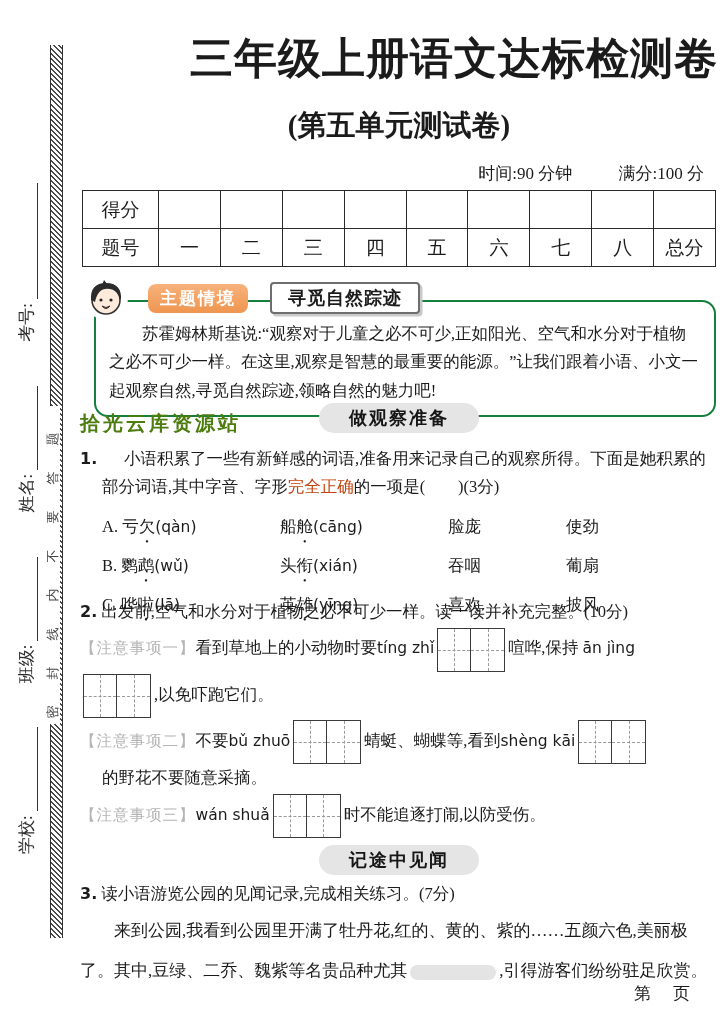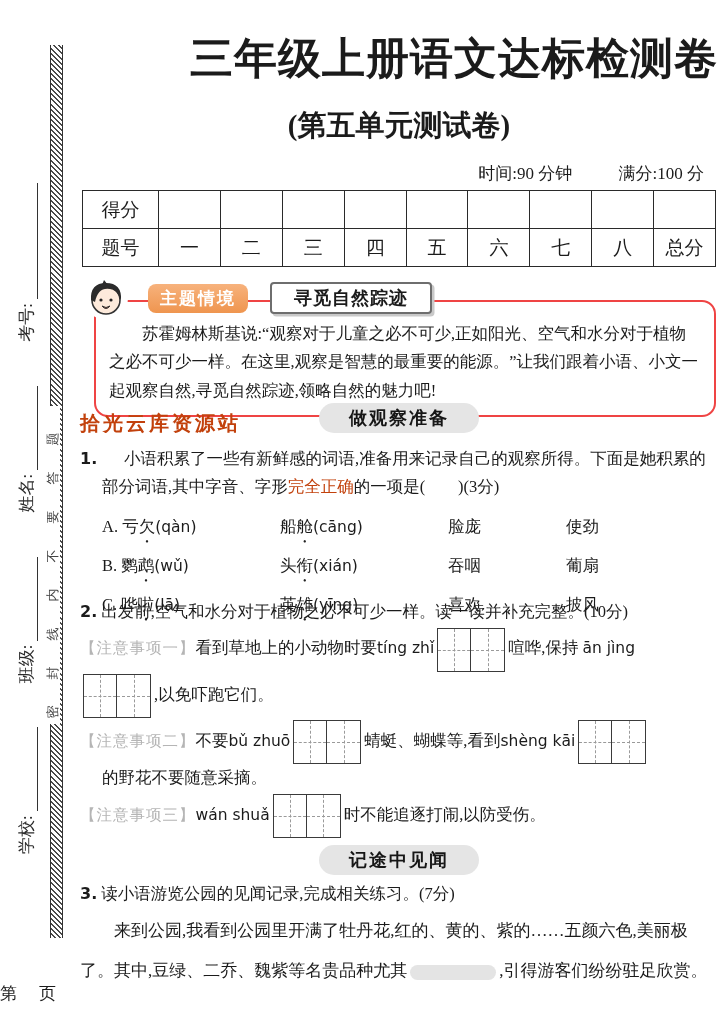--- a/index.html
+++ b/index.html
@@ -34,34 +34,34 @@
   .meta { position:absolute; top:162px; right:14px; font-size:17px; }
   .meta span { margin-left:42px; }
 
   table.scores { position:absolute; top:190px; left:2px; width:634px; border-collapse:collapse; }
   table.scores td { border:1.6px solid #2a2a2a; height:38px; text-align:center;
     font-size:19px; width:9.78%; }
   table.scores td.first { width:12%; }
 
   
   .theme-box { position:absolute; top:300px; left:14px; width:622px;
-    border:2px solid #ef4444; border-radius:14px; padding:18px 13px 10px 13px; }
+    border:2px solid #15803d; border-radius:14px; padding:18px 13px 10px 13px; }
   .theme-box p { font-size:16.5px; line-height:1.72; text-indent:2em; }
   .theme-head { position:absolute; top:276px; left:4px; display:flex; align-items:center; z-index:3;gap:16px; }
   .avatar { width:44px; height:44px; margin-right:4px; background:#fff; border-radius:50%; }
   .badge { background:linear-gradient(#f7b27c,#ef954f); color:#fff; font-weight:bold;
     font-size:17px; padding:3px 12px; border-radius:8px; letter-spacing:2px;
     font-family:"Liberation Sans","DejaVu Sans",sans-serif; }
   .tag { background:#fff; border:2px solid #6e6e6e; box-shadow:2.5px 2.5px 0 #c9c9c9;
-    font-size:18px; font-weight:bold; padding:2px 22px; border-radius:4px; margin-left:6px;
+    font-size:18px; font-weight:bold; padding:2px 16px; border-radius:4px; margin-left:6px;
     letter-spacing:1px; }
 
   
   .wm-row { position:absolute; top:406px; left:0; width:100%; height:36px; }
-  .watermark { position:absolute; left:0; top:4px; color:#c2410c; font-weight:bold;
+  .watermark { position:absolute; left:0; top:4px; color:#4d7c0f; font-weight:bold;
     font-size:20px; letter-spacing:3px; font-family:"DejaVu Sans","Liberation Sans",sans-serif; }
   .pill { background:#e5e5e5; border-radius:999px; padding:5px 30px; font-size:18px;
     font-weight:bold; color:#161616; letter-spacing:2px; }
   .pill-center { position:absolute; left:0; width:100%; text-align:center; }
   .pill2 { top:848px; }
 
   
   .q { position:absolute; left:0; width:100%; font-size:16.5px; }
   .q1 { top:445px; }
   .q2 { top:598px; }
@@ -86,21 +86,21 @@
   .tian .cell:last-child { border-right:none; }
   .tian .cell::before { content:""; position:absolute; left:50%; top:0; bottom:0; border-left:1px dashed #9a9a9a; }
   .tian .cell::after { content:""; position:absolute; top:50%; left:0; right:0; border-top:1px dashed #9a9a9a; }
   .cont-line { line-height:28px; padding-left:22px; }
   .notice .plain { line-height:28px; }
 
   .q3 .para { margin-top:4px; line-height:40px; text-indent:2em; font-size:17px; }
   .smudge { display:inline-block; width:86px; height:15px; background:#e4e4e4;
     border-radius:8px; vertical-align:middle; margin:0 3px; }
 
-  .footer { position:absolute; left:0; top:982px; width:692px; text-align:left;
+  .footer { position:absolute; left:0; top:982px; width:692px; text-align:right;
     font-size:17px; letter-spacing:2px; }
   .footer .gap { display:inline-block; width:20px; }
 </style>
 </head>
 <body>
 
 <div class="page">
 
   <div class="seal-band"></div>
   <div class="seal-text">

